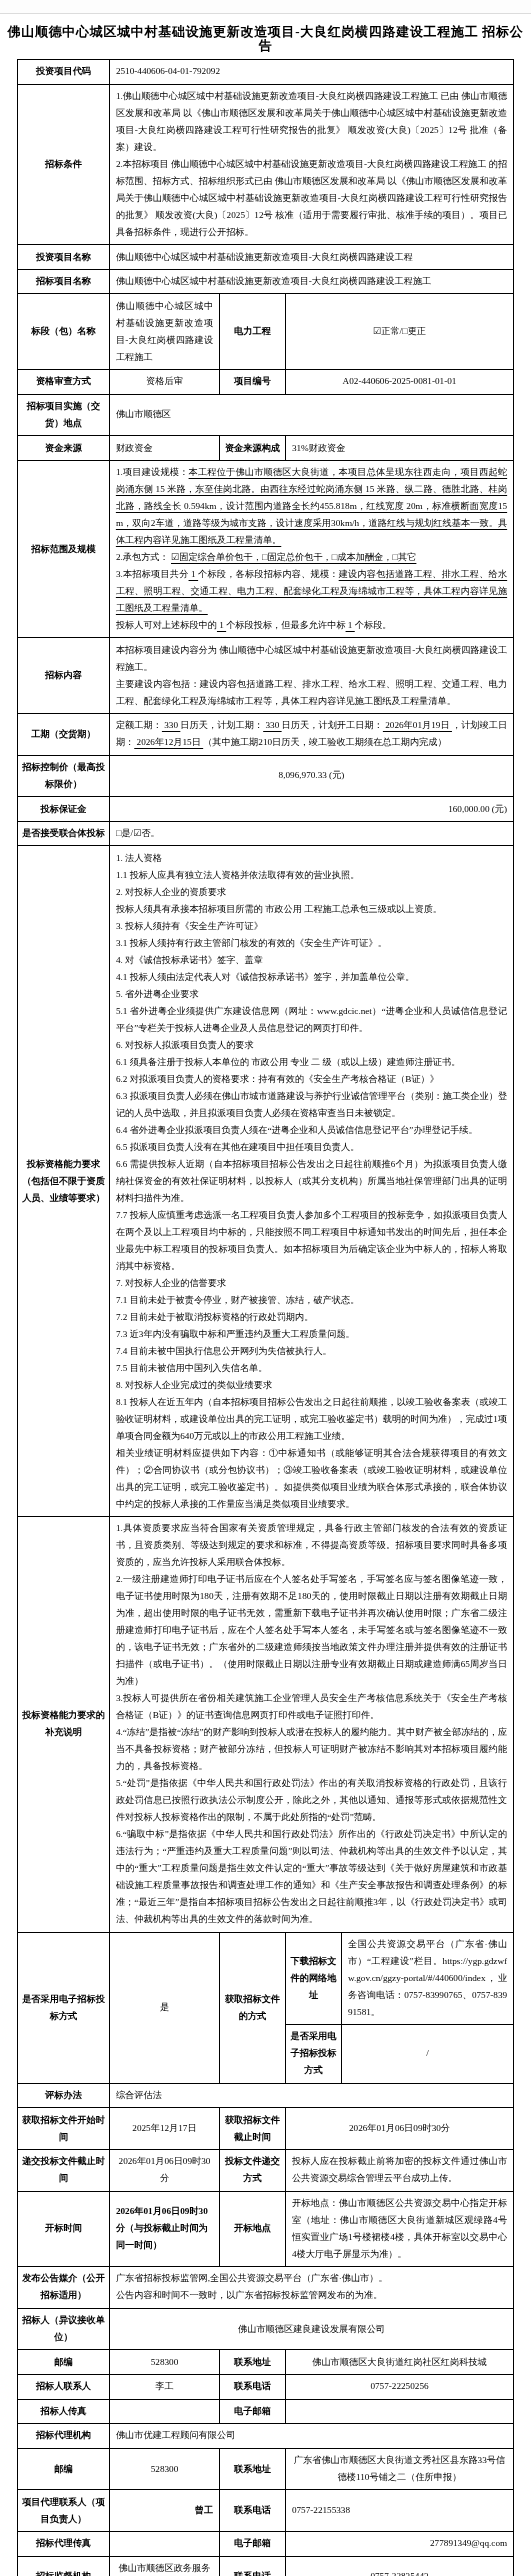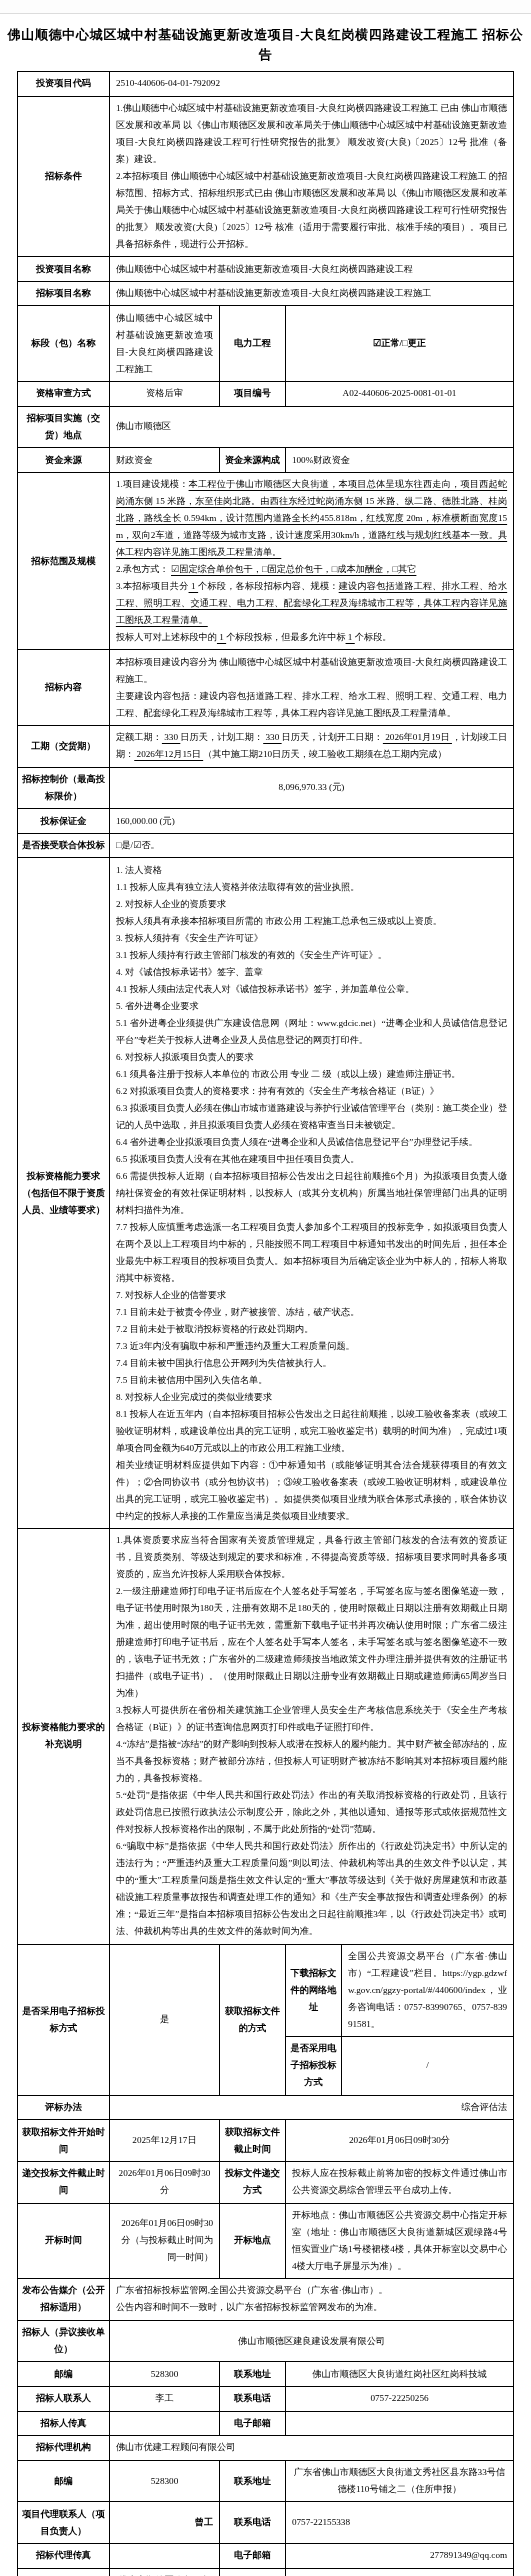--- a/index.html
+++ b/index.html
@@ -1,19 +1,19 @@
 <!DOCTYPE html>
 <html lang="zh" style="font-size:10.5px"><head>
 <meta charset="utf-8">
 <title>招标公告</title>
 <style>
   html,body{margin:0;padding:0;background:#ffffff;}
   body{width:531px;font-family:"Liberation Serif","DejaVu Serif",serif;color:#000;}
   .topbar{height:13px;border-bottom:0.7px solid #dcdcdc;background:#fdfdfd;}
-  h1{margin:10.5px 3.9px 6.6px 3.9px;text-align:center;font-size:13px;line-height:20px;
+  h1{margin:10.5px 3.9px 6.6px 3.9px;text-align:center;font-size:13px;line-height:14px;
      font-weight:bold;letter-spacing:0.7px;font-family:"Liberation Serif","DejaVu Serif",serif;}
   table.doc{border-collapse:collapse;table-layout:fixed;width:496px;margin:0 auto 15.7px auto;
             border:1.3px solid #000;}
   td{border:0.7px solid #000;padding:3.3px 5.9px;vertical-align:middle;
      font-size:9.2px;line-height:17px;word-break:break-all;}
   td.lbl{text-align:center;font-weight:bold;padding:3.3px 2.6px;margin-left:48px;}
   td.val{text-align:justify;}
   .para{margin:0;}
   u{text-underline-offset:2.6px;}
 </style>
@@ -69,21 +69,21 @@
       <tr>
         <td class="lbl">
           <div class="para">标段（包）名称</div>
         </td>
         <td class="val">
           <div class="para">佛山顺德中心城区城中村基础设施更新改造项目-大良红岗横四路建设工程施工</div>
         </td>
         <td class="lbl">
           <div class="para">电力工程</div>
         </td>
-        <td class="val" colspan="2" style="text-align: center; font-weight: bold;">
+        <td class="val" colspan="2" style="text-align: center;">
           <div class="para">☑正常/□更正</div>
         </td>
       </tr>
       <tr>
         <td class="lbl">
           <div class="para">资格审查方式</div>
         </td>
         <td class="val" style="text-align: center;">
           <div class="para">资格后审</div>
         </td>
@@ -106,21 +106,21 @@
         <td class="lbl">
           <div class="para">资金来源</div>
         </td>
         <td class="val">
           <div class="para">财政资金</div>
         </td>
         <td class="lbl">
           <div class="para">资金来源构成</div>
         </td>
         <td class="val" colspan="2">
-          <div class="para">100%财政资金</div>
+          <div class="para">31%财政资金</div>
         </td>
       </tr>
       <tr>
         <td class="lbl">
           <div class="para">招标范围及规模</div>
         </td>
         <td class="val" colspan="4">
           <div class="para">1.项目建设规模：<u>本工程位于佛山市顺德区大良街道，本项目总体呈现东往西走向，项目西起蛇岗涌东侧 15 米路，东至佳岗北路。由西往东经过蛇岗涌东侧 15 米路、纵二路、德胜北路、桂岗北路，路线全长 0.594km，设计范围内道路全长约455.818m，红线宽度 20m，标准横断面宽度15 m，双向2车道，道路等级为城市支路，设计速度采用30km/h，道路红线与规划红线基本一致。具体工程内容详见施工图纸及工程量清单。</u></div>
           <div class="para">2.承包方式： <u>☑固定综合单价包干，□固定总价包干，□成本加酬金，□其它</u></div>
           <div class="para">3.本招标项目共分<u> 1 </u>个标段，各标段招标内容、规模：<u>建设内容包括道路工程、排水工程、给水工程、照明工程、交通工程、电力工程、配套绿化工程及海绵城市工程等，具体工程内容详见施工图纸及工程量清单。</u></div>
@@ -149,21 +149,21 @@
           <div class="para">招标控制价（最高投标限价）</div>
         </td>
         <td class="val" colspan="4" style="text-align: center;">
           <div class="para">8,096,970.33 (元)</div>
         </td>
       </tr>
       <tr>
         <td class="lbl">
           <div class="para">投标保证金</div>
         </td>
-        <td class="val" colspan="4" style="text-align: left;">
+        <td class="val" colspan="4" style="text-align: right;">
           <div class="para">160,000.00 (元)</div>
         </td>
       </tr>
       <tr>
         <td class="lbl">
           <div class="para">是否接受联合体投标</div>
         </td>
         <td class="val" colspan="4">
           <div class="para">□是/☑否。</div>
         </td>
@@ -237,21 +237,21 @@
           <div class="para">是否采用电子招标投标方式</div>
         </td>
         <td class="val" style="text-align: center;">
           <div class="para">/</div>
         </td>
       </tr>
       <tr>
         <td class="lbl">
           <div class="para">评标办法</div>
         </td>
-        <td class="val" colspan="4" style="text-align: right;">
+        <td class="val" colspan="4" style="text-align: left;">
           <div class="para">综合评估法</div>
         </td>
       </tr>
       <tr>
         <td class="lbl">
           <div class="para">获取招标文件开始时间</div>
         </td>
         <td class="val" style="text-align: center;">
           <div class="para">2025年12月17日</div>
         </td>
@@ -273,21 +273,21 @@
           <div class="para">投标文件递交方式</div>
         </td>
         <td class="val" colspan="2">
           <div class="para">投标人应在投标截止前将加密的投标文件通过佛山市公共资源交易综合管理云平台成功上传。</div>
         </td>
       </tr>
       <tr>
         <td class="lbl">
           <div class="para">开标时间</div>
         </td>
-        <td class="val" style="text-align: right;">
+        <td class="val" style="text-align: left; font-weight: bold;">
           <div class="para">2026年01月06日09时30分（与投标截止时间为同一时间）</div>
         </td>
         <td class="lbl">
           <div class="para">开标地点</div>
         </td>
         <td class="val" colspan="2">
           <div class="para">开标地点：佛山市顺德区公共资源交易中心指定开标室（地址：佛山市顺德区大良街道新城区观绿路4号恒实置业广场1号楼裙楼4楼，具体开标室以交易中心4楼大厅电子屏显示为准）。</div>
         </td>
       </tr>
       <tr>

